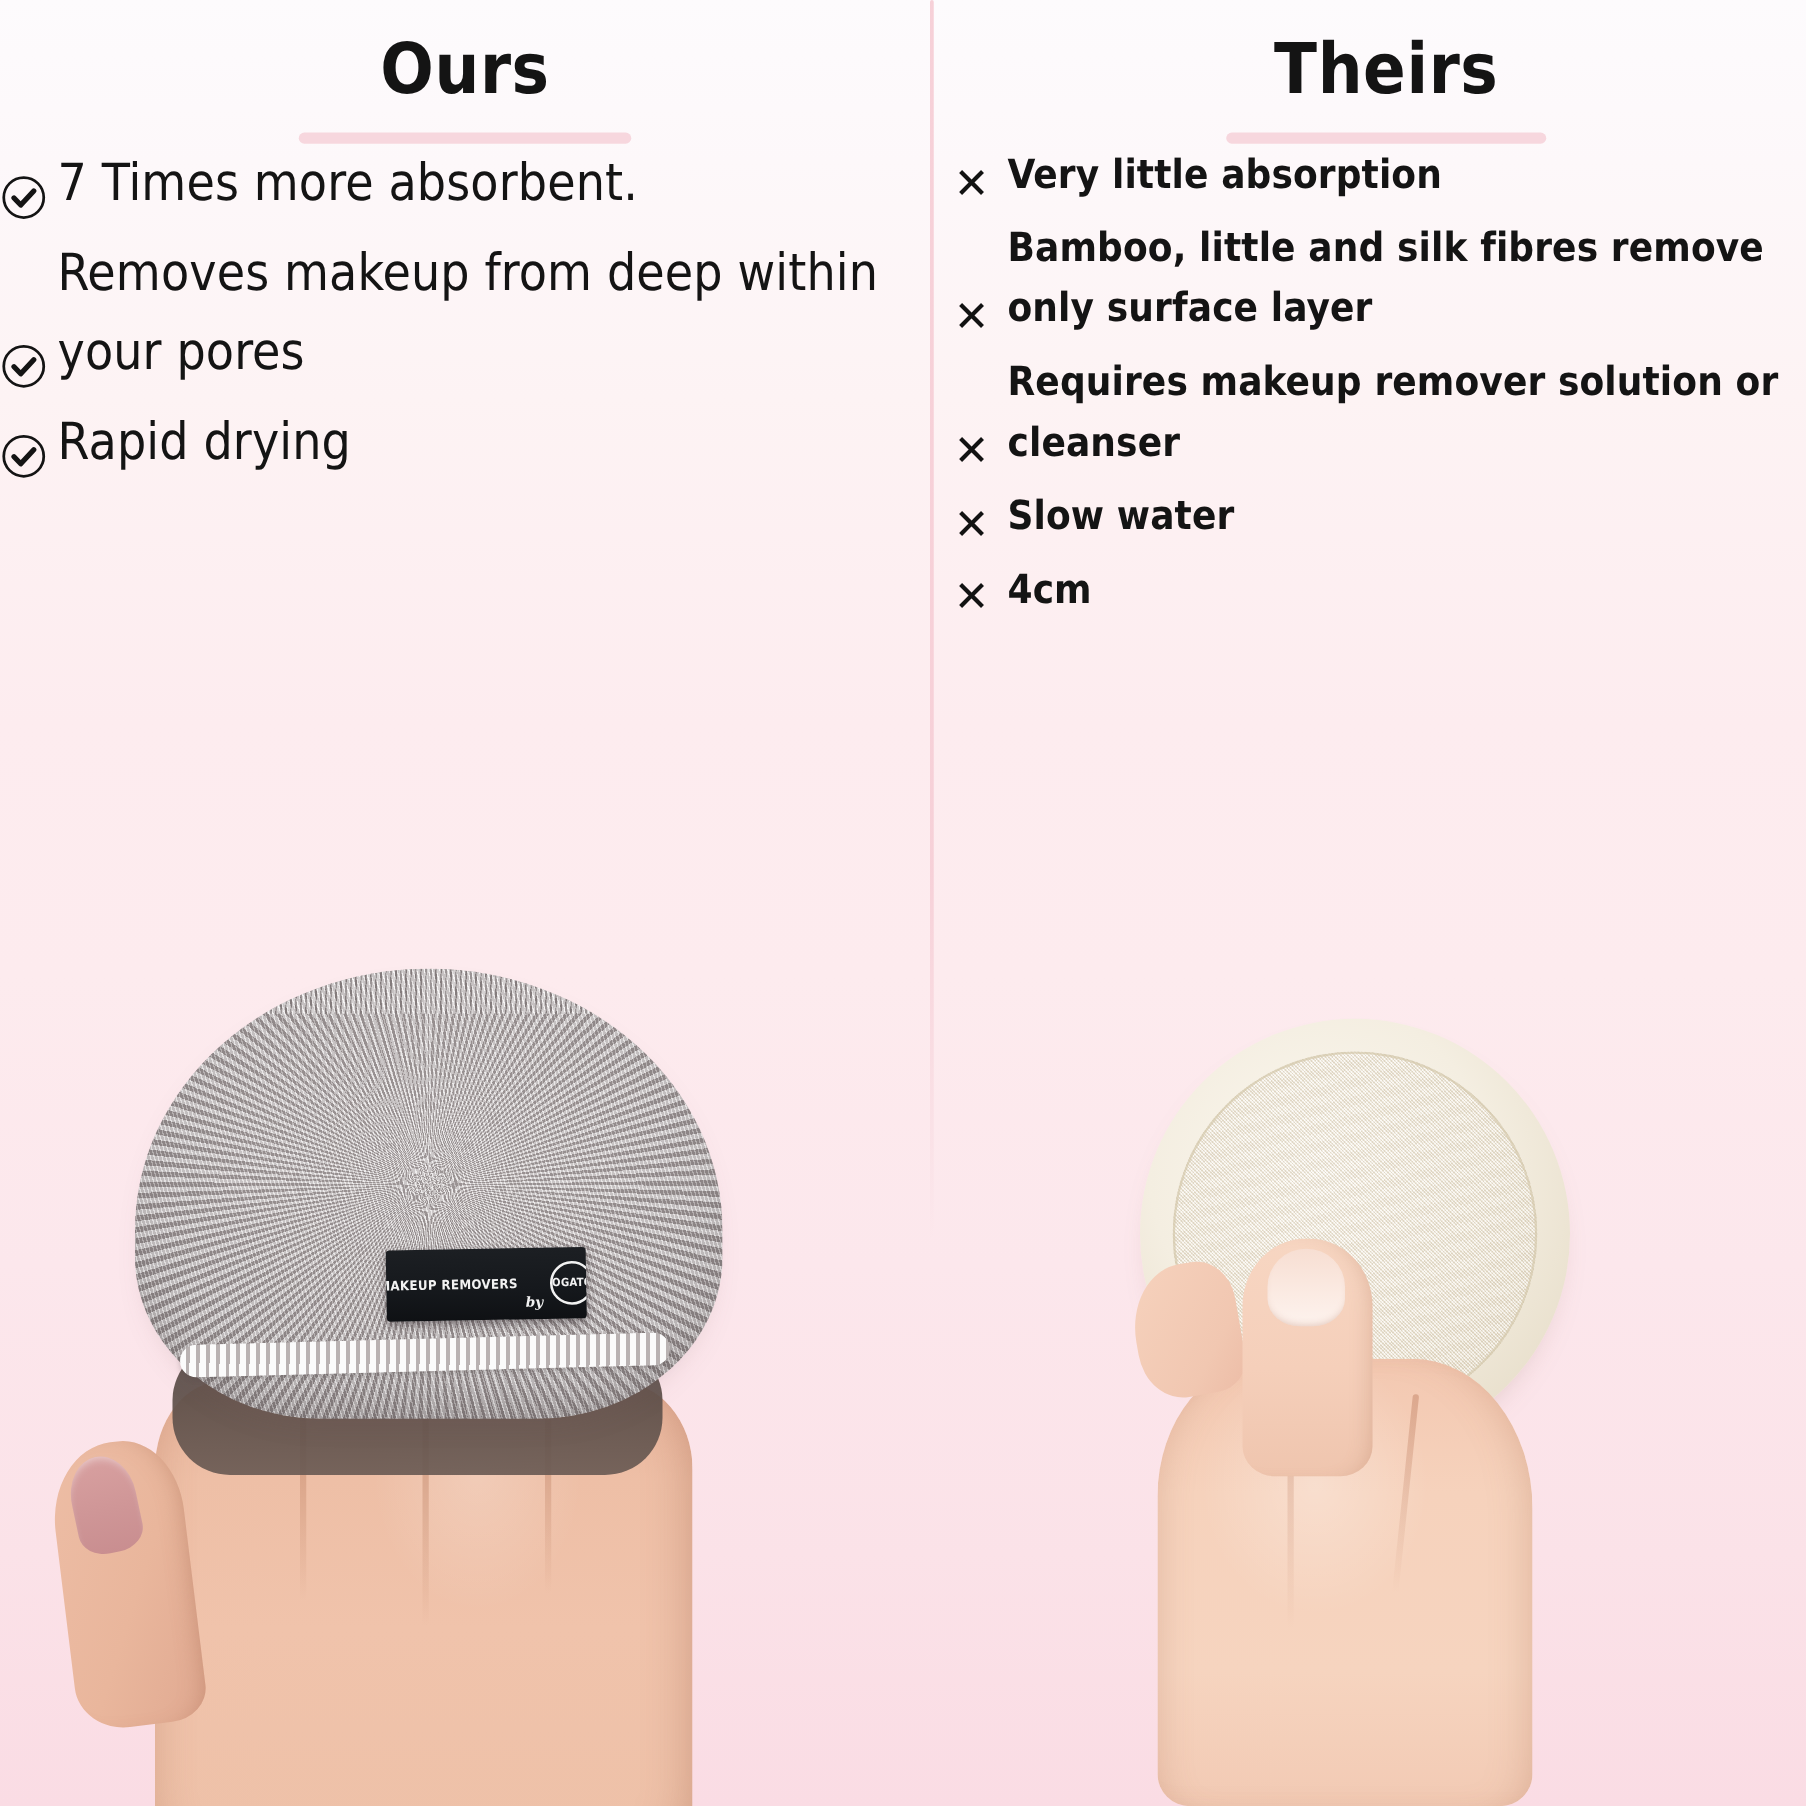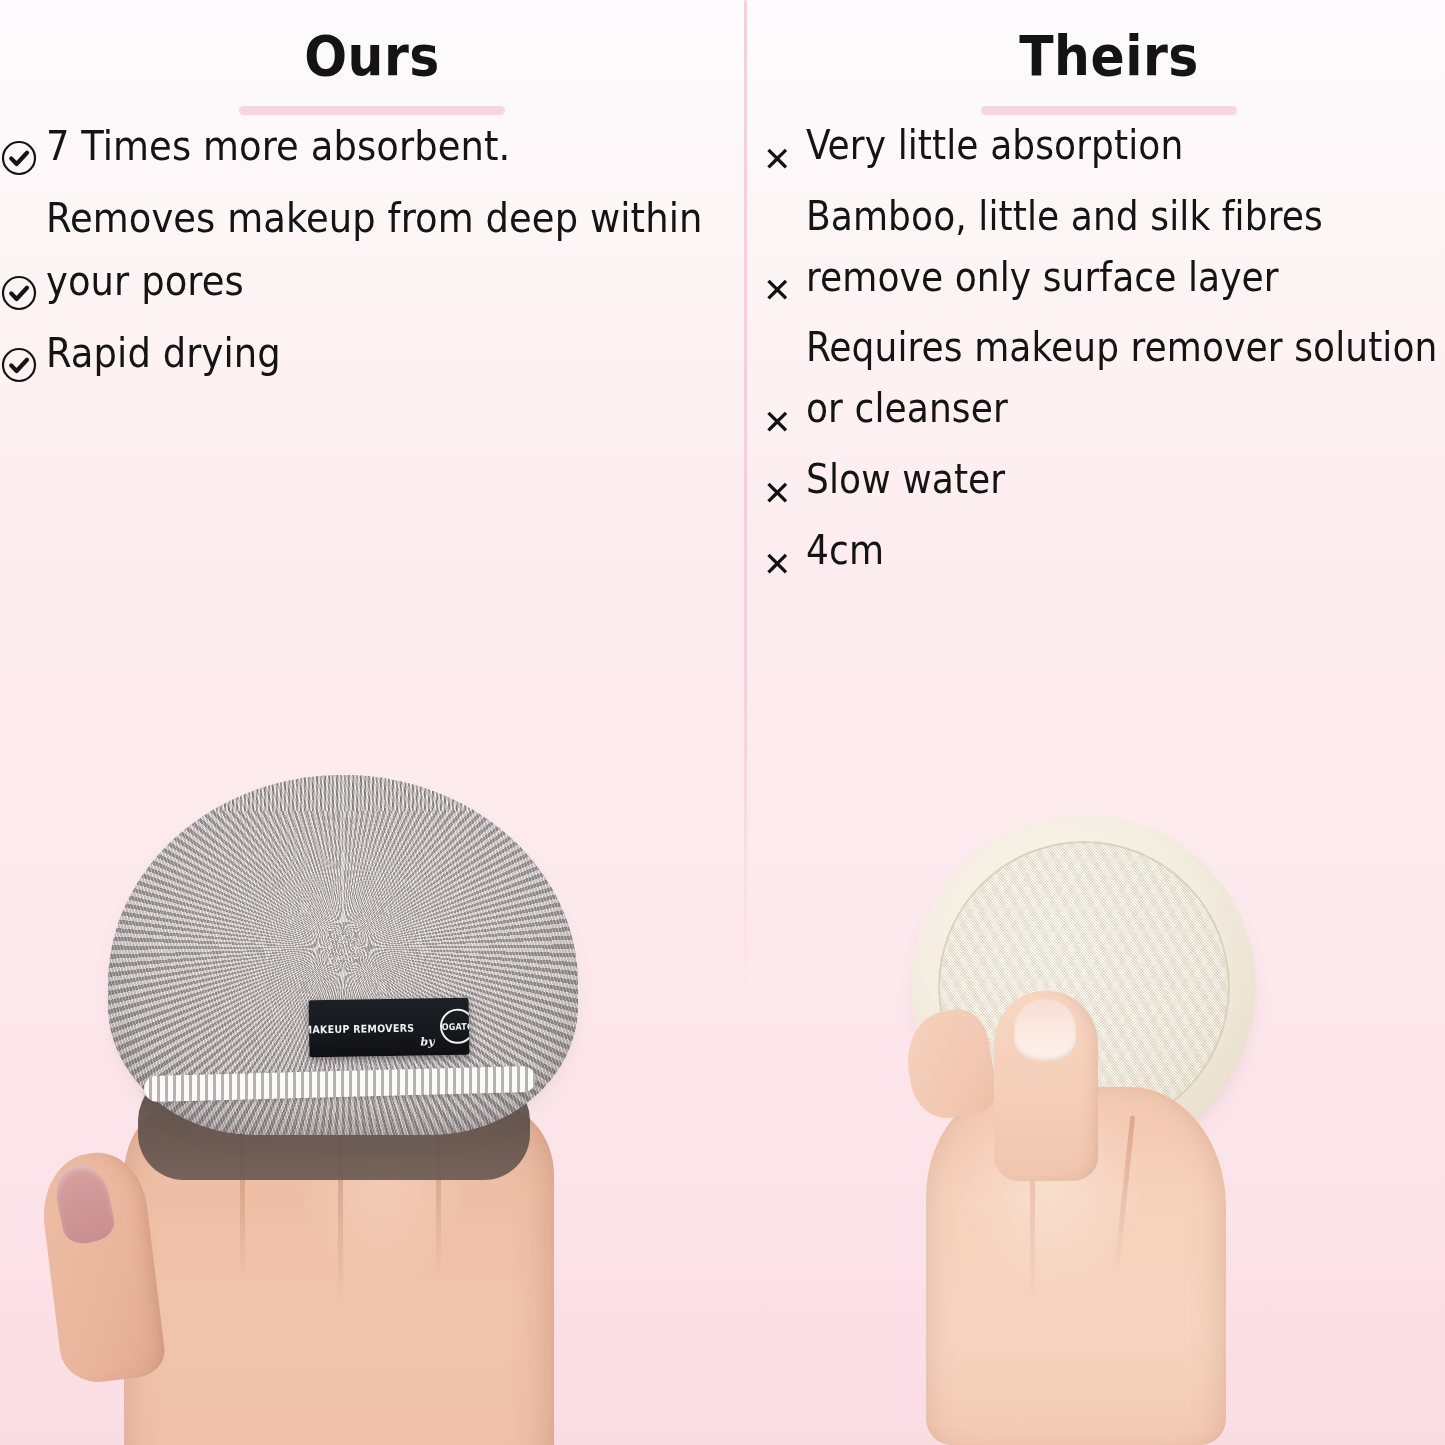--- a/index.html
+++ b/index.html
@@ -117,21 +117,21 @@
   }
 
   .feat-text {
     font-family: "DejaVu Sans Condensed", "Liberation Sans", sans-serif;
     font-size: 41px;
     font-weight: 400;
     color: #141414;
     line-height: 1.52;
     letter-spacing: 0.1px;
   }
-  .list-right .feat-text { font-size: 40px; }
+  .list-right .feat-text { font-size: 32px; font-weight: bold; }
 
   
   .photos {
     position: absolute;
     left: 0;
     top: 755px;
     width: 1445px;
     height: 690px;
   }
 

